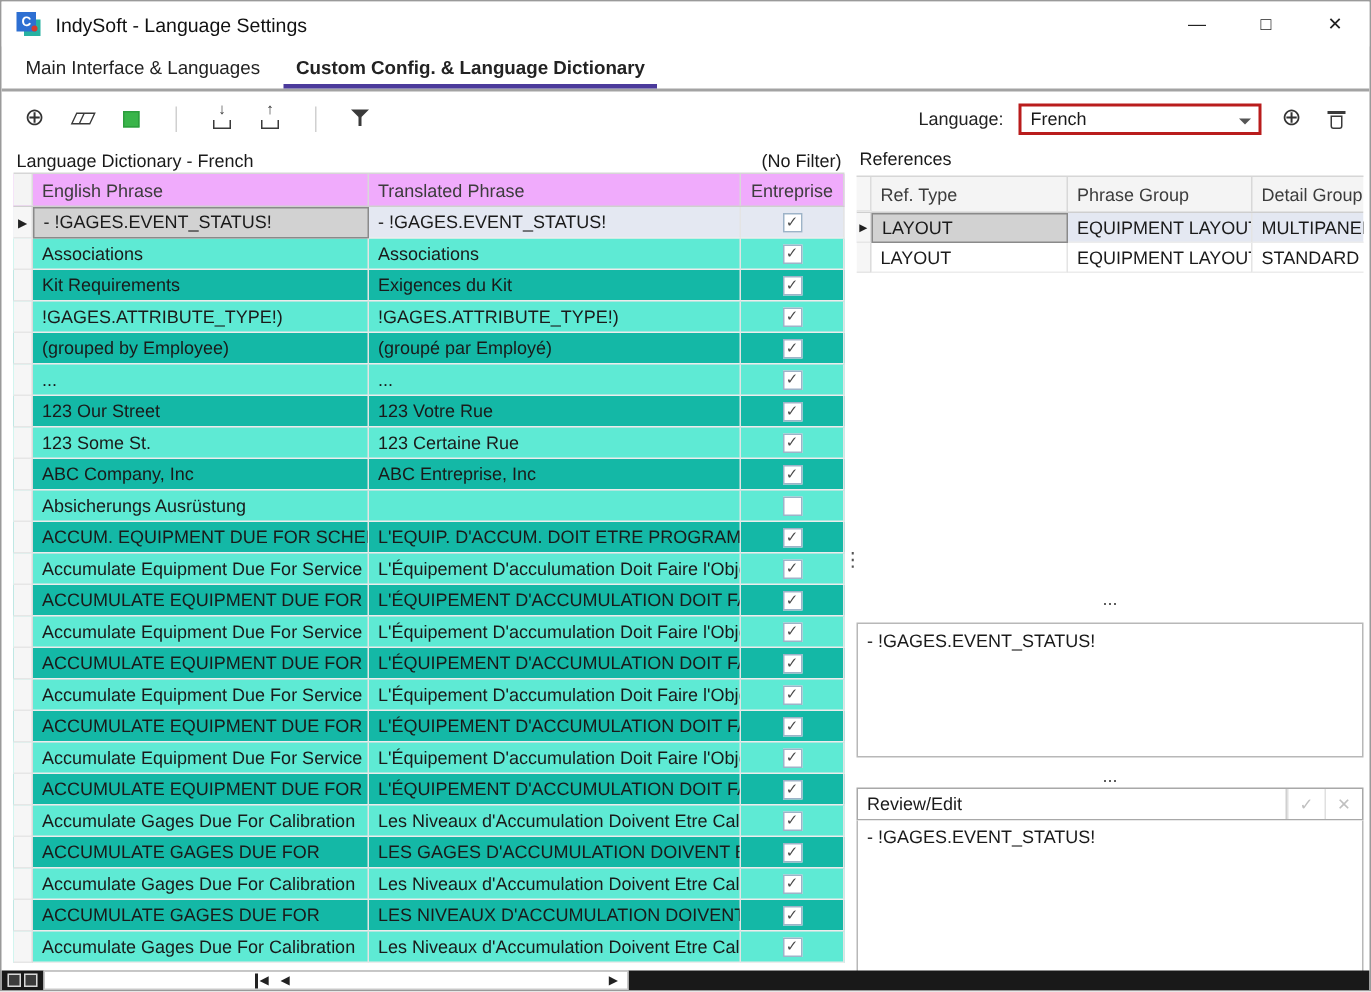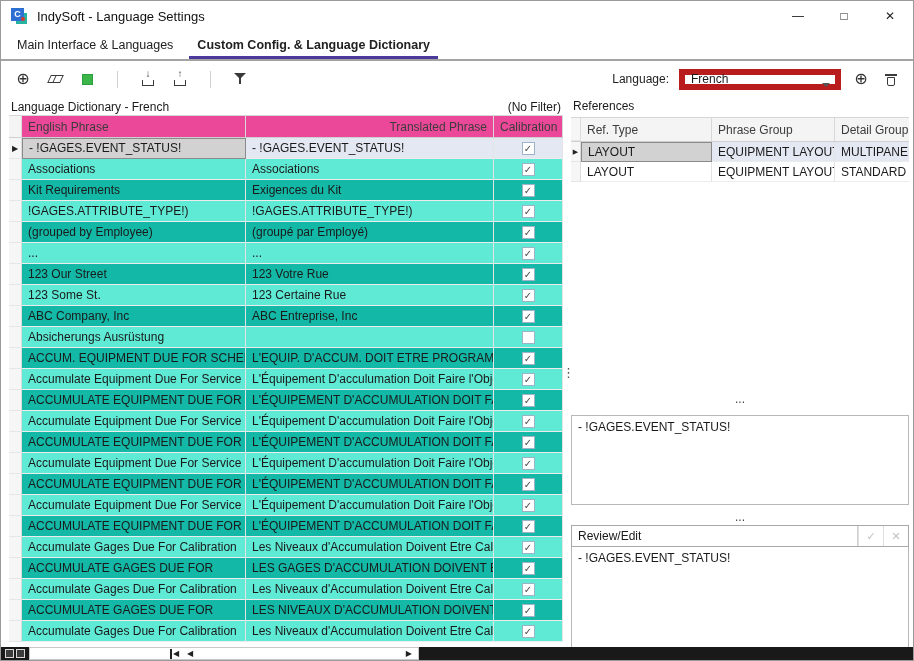--- a/index.html
+++ b/index.html
@@ -36,42 +36,42 @@
   .io-arrow { position:absolute; top:-2px; left:0; right:0; text-align:center; font-size:10px; color:#3a3a3a; line-height:10px; }
   .io-tray { position:absolute; bottom:1px; left:1px; right:1px; height:6px; border:1px solid #3a3a3a; border-top:none; }
   .funnel { position:relative; width:14px; height:14px; }
   .funnel::before { content:""; position:absolute; top:1px; left:0; border-left:6px solid transparent; border-right:6px solid transparent; border-top:6px solid #3a3a3a; }
   .funnel::after { content:""; position:absolute; top:6px; left:5px; width:2px; height:6px; background:#3a3a3a; }
   .trash { position:relative; width:12px; height:14px; }
   .trash::before { content:""; position:absolute; top:2px; left:0; right:0; height:2px; background:#3a3a3a; }
   .trash::after { content:""; position:absolute; top:5px; left:2px; right:2px; bottom:0; border:1px solid #3a3a3a; border-radius:0 0 2px 2px; }
   .lang-group { margin-left:auto; display:flex; align-items:center; gap:10px; }
   .lang-label { color:#222; }
-  .combo { position:relative; width:162px; height:21px; border:6px solid #b91c1c; background:#fff; display:flex; align-items:center; padding:0 20px 0 6px; }
+  .combo { position:relative; width:162px; height:21px; border:2px solid #b91c1c; background:#fff; display:flex; align-items:center; padding:0 20px 0 6px; }
   .combo .arrow { position:absolute; right:5px; top:8px; width:0; height:0; border-left:4px solid transparent; border-right:4px solid transparent; border-top:4px solid #555; }
 
   
   .content { position:absolute; top:96px; left:0; right:0; height:552px; }
 
   .left-panel { position:absolute; left:8px; top:2px; width:554px; }
   .panel-header { display:flex; justify-content:space-between; align-items:center; height:16px; padding:0 2px; }
   .grid { border-top:1px solid #d6d6d6; }
-  .g-hrow { display:flex; height:22px; background:#ec4899; border-bottom:1px solid #cfcfcf; }
+  .g-hrow { display:flex; height:22px; background:#f0abfc; border-bottom:1px solid #cfcfcf; }
   .g-hcell { border-right:1px solid #d8d8d8; padding:4px 6px 0 6px; color:#3c3c3c; overflow:hidden; white-space:nowrap; }
   .g-ind { width:13px; flex:0 0 13px; background:#f6f6f6; border-right:1px solid #dcdcdc; border-bottom:1px solid #e6e6e6; font-size:8px; color:#222; display:flex; align-items:center; justify-content:center; }
   .g-hind { border-bottom:none; background:#f4f4f4; }
   .g-row { display:flex; height:21px; background:#5eead4; }
   .g-row.alt { background:#14b8a6; }
   .g-row.sel { background:#e4e8f2; }
   .g-cell { border-right:1px solid #e4e4e4; border-bottom:1px solid #ececec; padding:3px 6px 0 6px; overflow:hidden; white-space:nowrap; }
   .c-eng { width:224px; flex:0 0 224px; }
   .c-tr  { width:248px; flex:0 0 248px; }
   .c-chk { width:69px; flex:0 0 69px; display:flex; align-items:center; justify-content:center; padding:0; }
   .hc0 { width:224px; flex:0 0 224px; }
-  .hc1 { width:248px; flex:0 0 248px;text-align:right; }
+  .hc1 { width:248px; flex:0 0 248px; }
   .hc2 { width:69px; flex:0 0 69px; text-align:center; }
   .g-cell.focus { background:#d2d2d2; border:1px solid #8a8a8a; padding-top:2px; }
   .cb { width:13px; height:13px; border:1px solid #9db3c8; background:#fff; display:flex; align-items:center; justify-content:center; font-size:10px; color:#4a4a4a; }
   .cb.on::after { content:"✓"; }
 
   .splitter-dots { position:absolute; left:561px; top:268px; color:#555; font-size:13px; }
 
   .right-panel { position:absolute; left:570px; top:2px; width:338px; }
   .refs-title { height:16px; padding:0 2px; }
   .refs-grid { margin-top:2px; border-top:1px solid #d6d6d6; overflow:hidden; }
@@ -179,21 +179,21 @@
     <div class="left-panel">
       <div class="panel-header">
         <span>Language Dictionary - French</span>
         <span>(No Filter)</span>
       </div>
       <div class="grid">
         <div class="g-hrow" id="dict-head">
           <div class="g-ind g-hind"></div>
         <div class="g-hcell hc0">English Phrase</div>
             <div class="g-hcell hc1">Translated Phrase</div>
-            <div class="g-hcell hc2">Calibration</div>
+            <div class="g-hcell hc2">Entreprise</div>
           </div>
         <div id="dict-body">
             <div class="g-row alt sel">
               <div class="g-ind">▶</div>
               <div class="g-cell c-eng focus">- !GAGES.EVENT_STATUS!</div>
               <div class="g-cell c-tr">- !GAGES.EVENT_STATUS!</div>
               <div class="g-cell c-chk">
                 <span class="cb on"></span>
               </div>
             </div>

